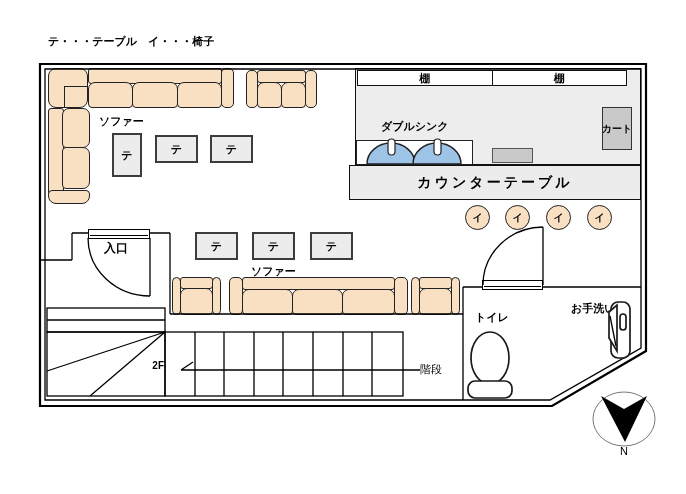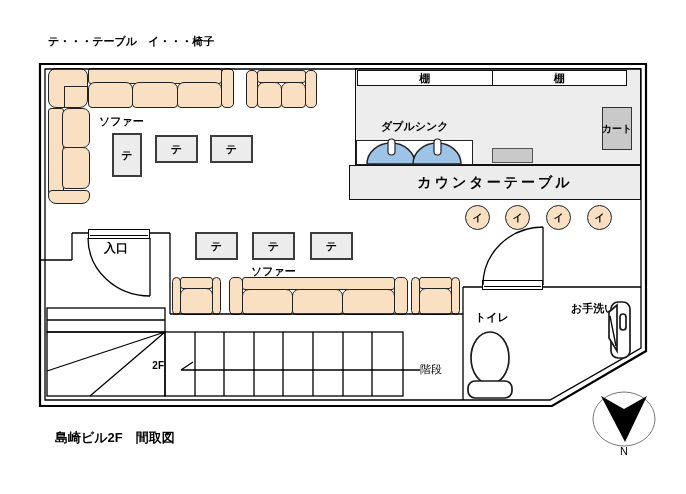--- a/index.html
+++ b/index.html
@@ -45,21 +45,20 @@
   #lbl-north{left:612px;top:445px;width:24px;text-align:center;font-size:11px;font-weight:normal;}
   #legend{left:48px;top:35px;font-size:11px;}
   #title{left:55px;top:431px;font-size:13px;}
 </style>
 </head>
 <body>
 
 <div id="plan">
 
   <div class="lbl" id="legend">テ・・・テーブル　イ・・・椅子</div>
-  <div class="lbl" id="title">島崎ビル2F　間取図</div>
 
   <div class="abs" id="kitchen"></div>
   <div class="abs" id="shelf-band">
     <div class="shelf-cell">棚</div>
     <div class="shelf-cell">棚</div>
   </div>
   <div class="abs" id="cart">カート</div>
   <div class="abs" id="sink-box"></div>
   <div class="abs" id="stove"></div>
   <div class="lbl" style="left:381px;top:120px;">ダブルシンク</div>

